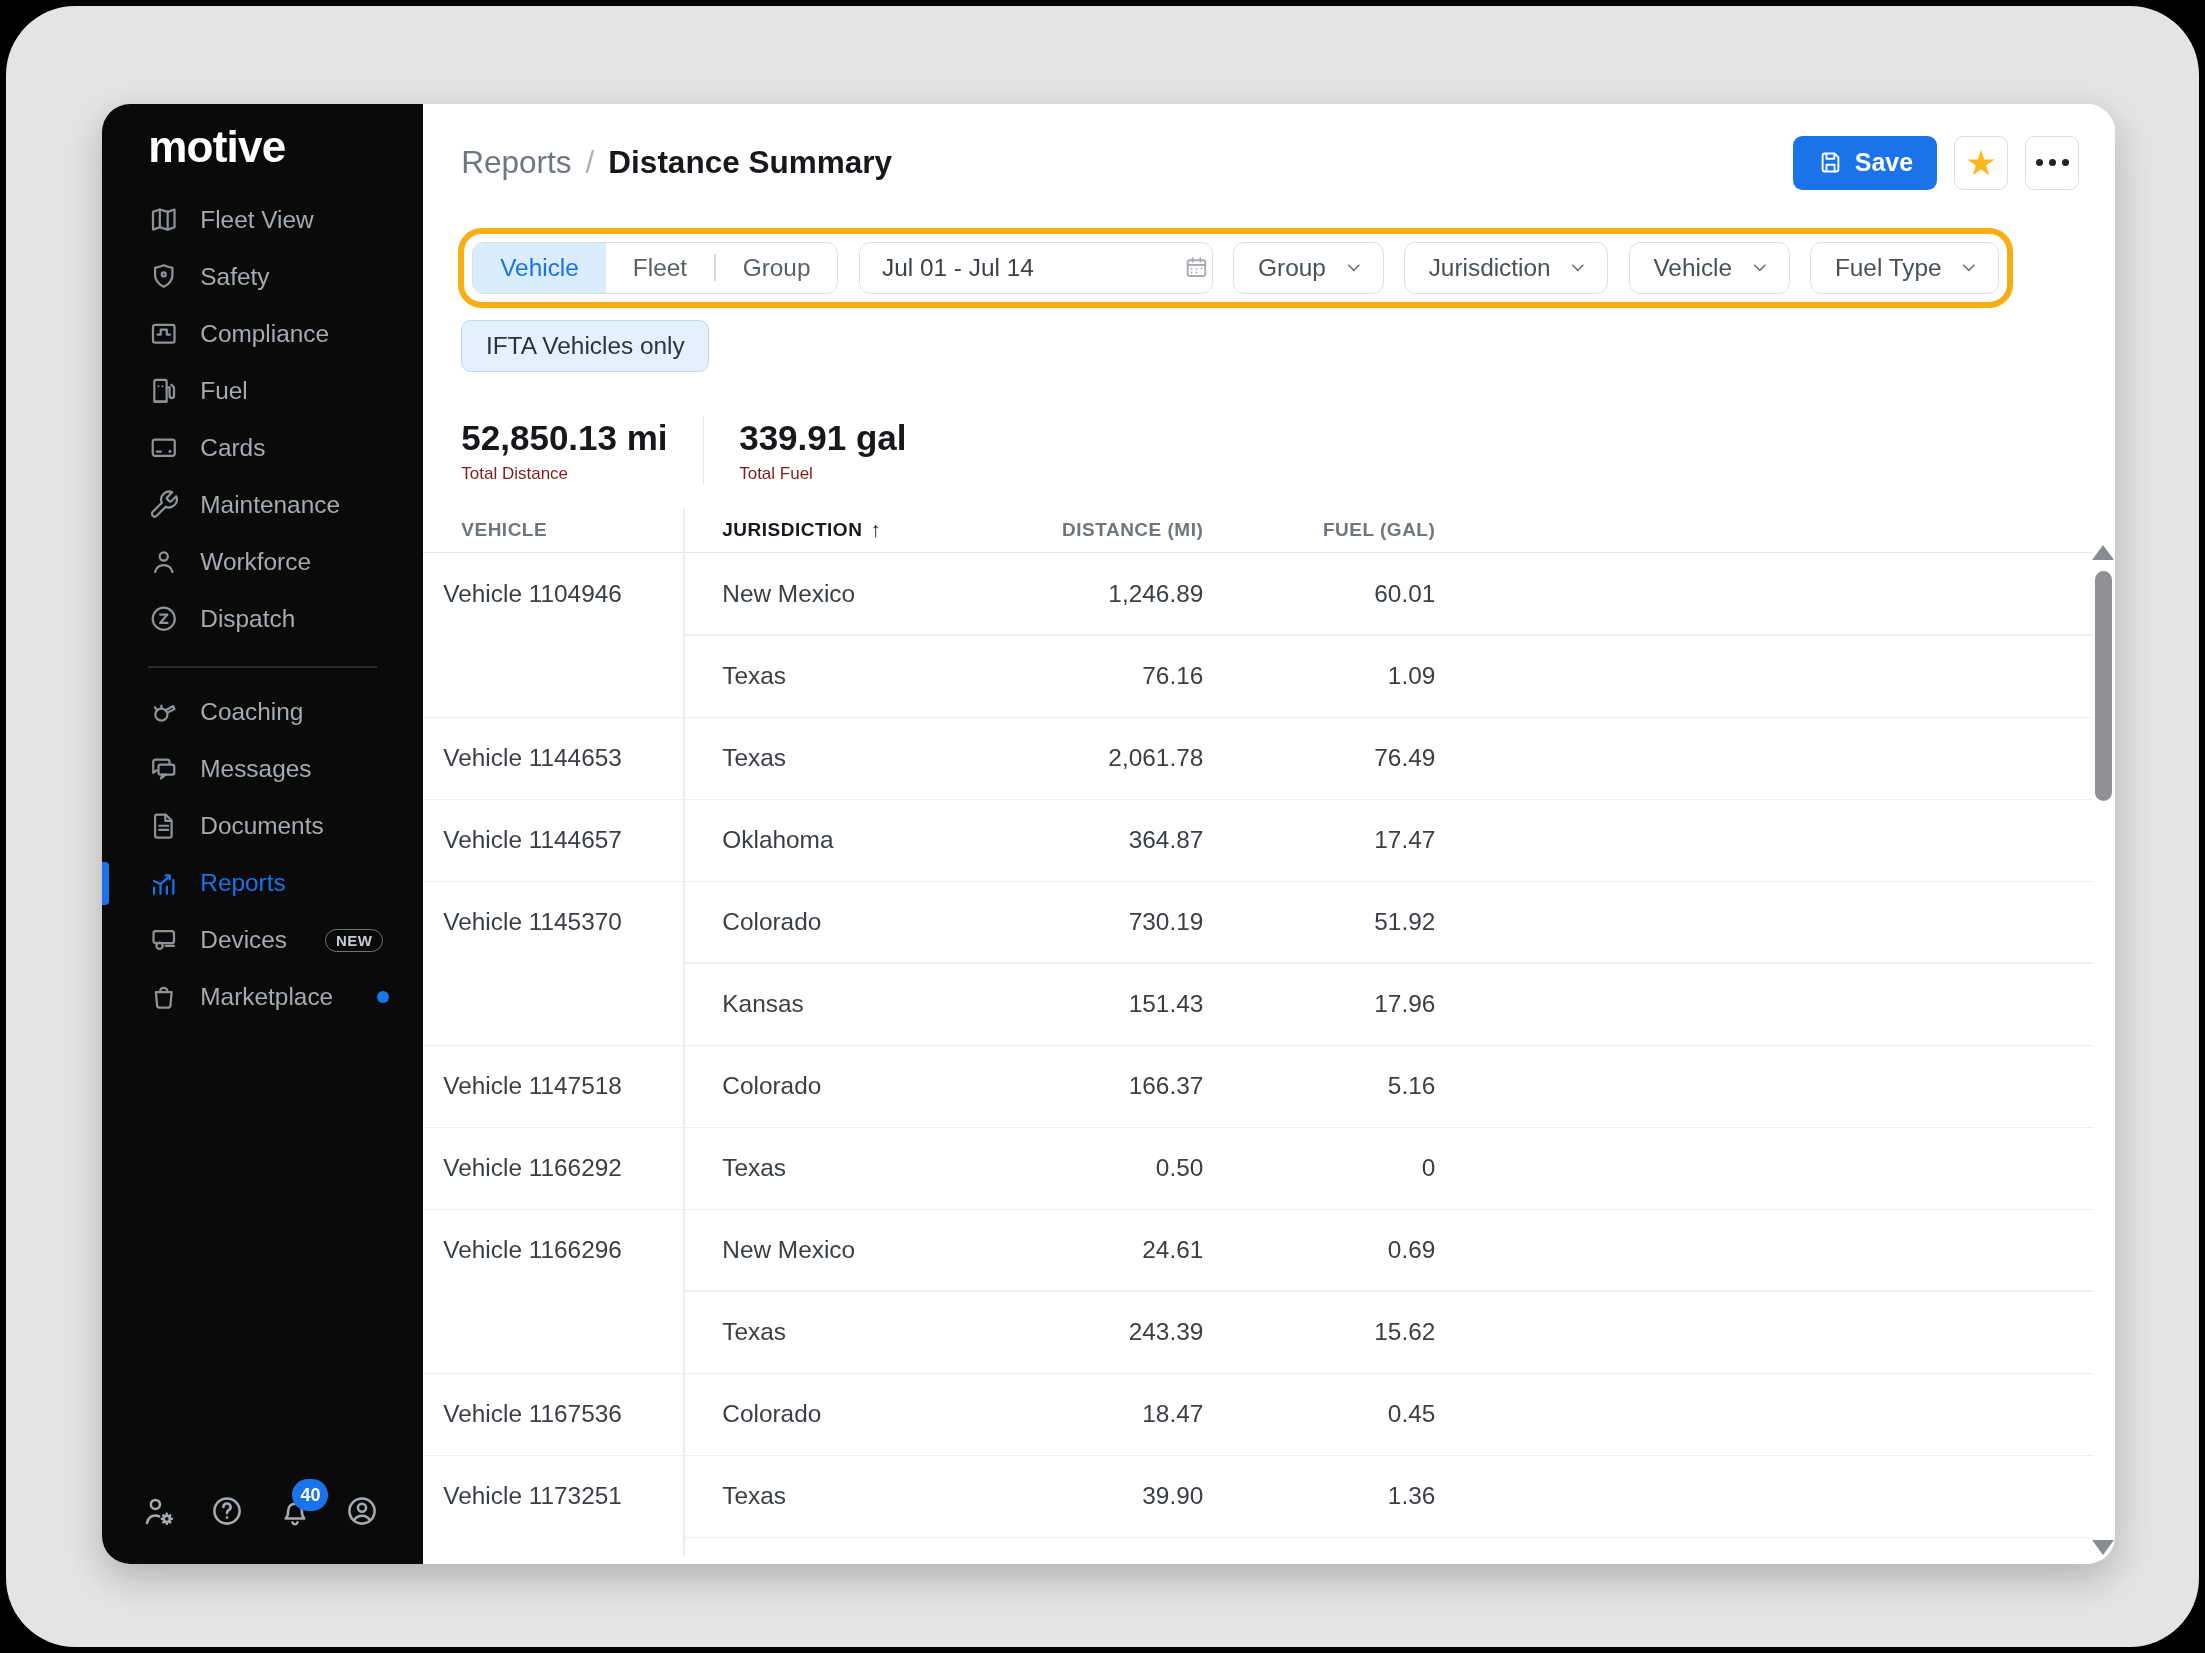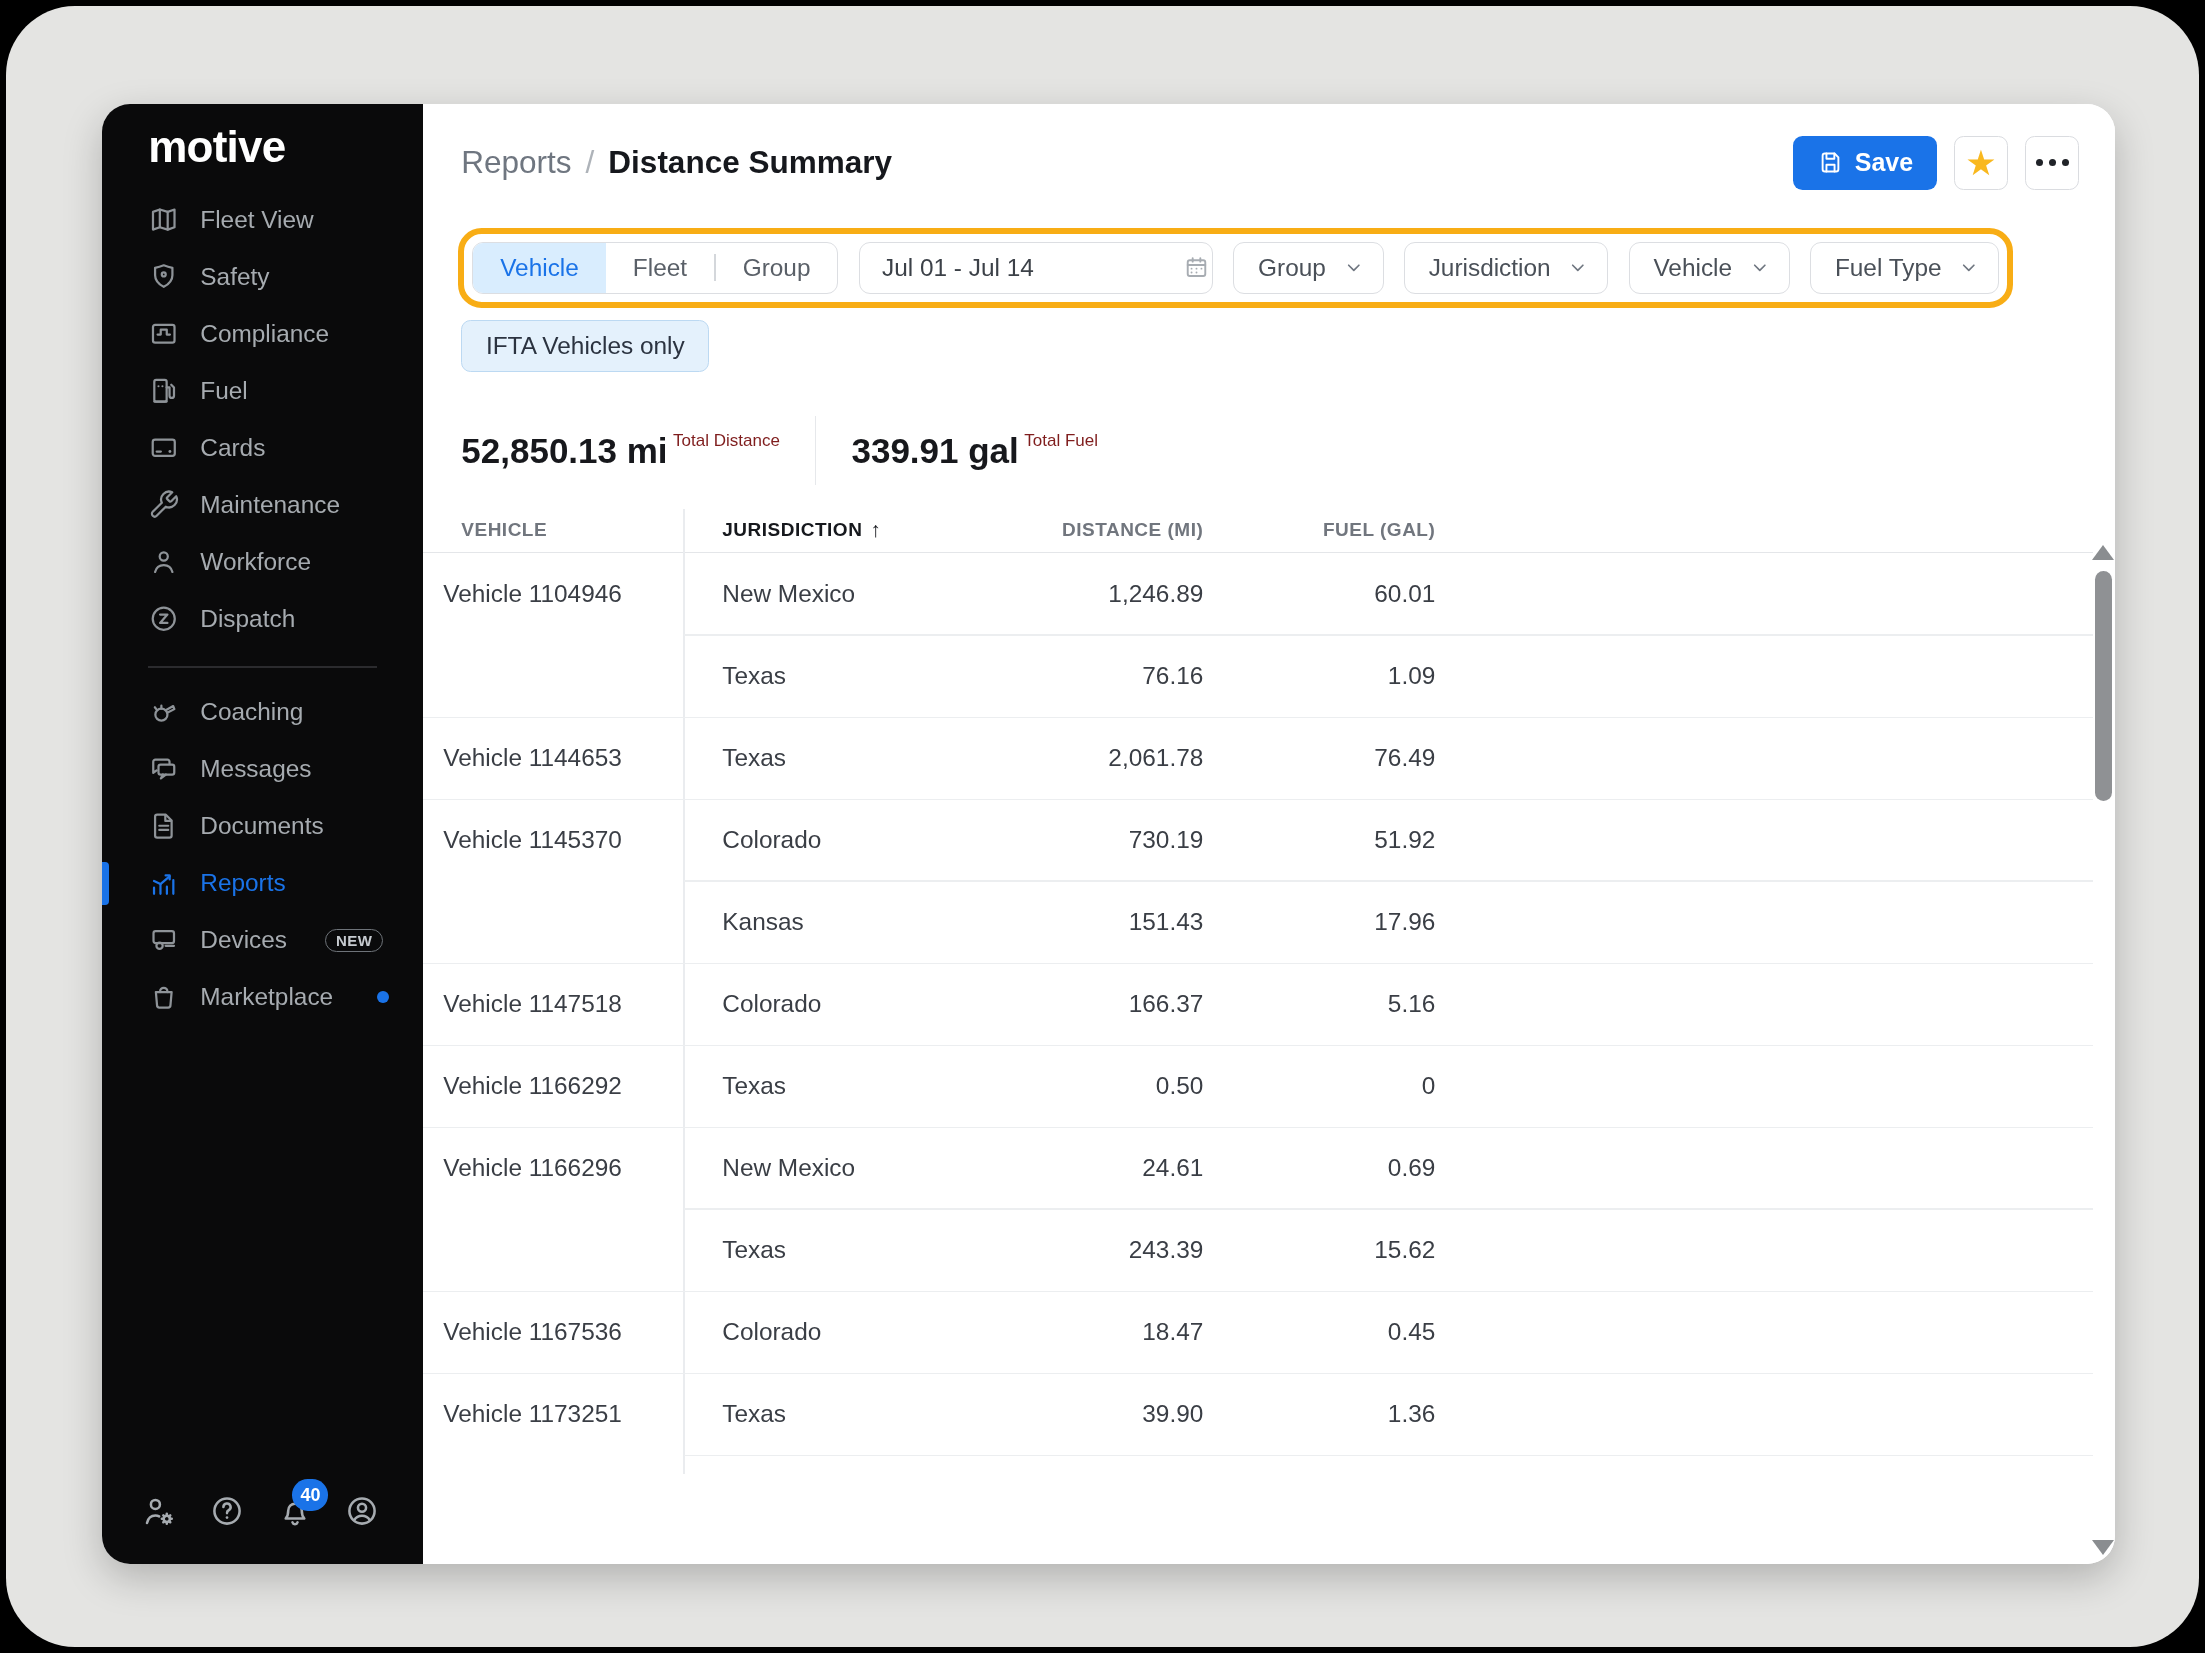--- a/index.html
+++ b/index.html
@@ -70,21 +70,21 @@
     border-radius:11px;background:#fff;padding:0 17.3px 0 23.6px;font-size:24.4px;color:#4A5058;
     font-family:"Liberation Sans",sans-serif;}
   .chev{width:23.6px;height:23.6px;color:#6F7680;display:inline-flex;}
   .chev svg{width:100%;height:100%;}
 
   .chip{margin:12.6px 0 0 38px;display:inline-flex;align-items:center;height:52px;padding:0 23.6px;
     background:#E4F1FC;border:1.6px solid #BCD9F2;border-radius:9.5px;font-size:24.4px;color:#2B3340;
     width:fit-content;font-family:"Liberation Sans",sans-serif;}
 
   .totals{display:flex;align-items:center;margin:44px 0 0 38px;}
-  .total-block{display:flex;flex-direction:row;gap:5.5px;}
+  .total-block{display:flex;flex-direction:column;gap:5.5px;}
   .total-value{font-size:35px;font-weight:700;color:#17181C;line-height:1.15;}
   .total-label{font-size:17px;color:#7f1d1d;}
   .totals-divider{width:1.6px;height:69px;background:#E6E8EB;margin:0 35px;}
 
   
   .table-wrap{position:relative;margin:23.6px 22px 0 0;}
   .col-divider{position:absolute;left:260px;top:0;bottom:0;width:1.6px;background:#EAECEF;}
   .thead,.row{display:grid;grid-template-columns:260px 260px 260px 232px 1fr;align-items:center;}
   .thead{height:44px;border-bottom:1.6px solid #E4E6E9;font-size:19px;font-weight:700;
     letter-spacing:0.5px;color:#71767E;}
@@ -415,20 +415,27 @@
               <div></div>
             </div>
             <div class="row full">
               <div class="cell-vehicle">Vehicle 1144653</div>
               <div class="cell-jur">Texas</div>
               <div class="cell-num">2,061.78</div>
               <div class="cell-num">76.49</div>
               <div></div>
             </div>
             <div class="row full">
+              <div class="cell-vehicle">Vehicle 1144657</div>
+              <div class="cell-jur">Oklahoma</div>
+              <div class="cell-num">364.87</div>
+              <div class="cell-num">17.47</div>
+              <div></div>
+            </div>
+            <div class="row full">
               <div class="cell-vehicle">Vehicle 1145370</div>
               <div class="cell-jur">Colorado</div>
               <div class="cell-num">730.19</div>
               <div class="cell-num">51.92</div>
               <div></div>
             </div>
             <div class="row partial">
               <div class="cell-vehicle"></div>
               <div class="cell-jur">Kansas</div>
               <div class="cell-num">151.43</div>

